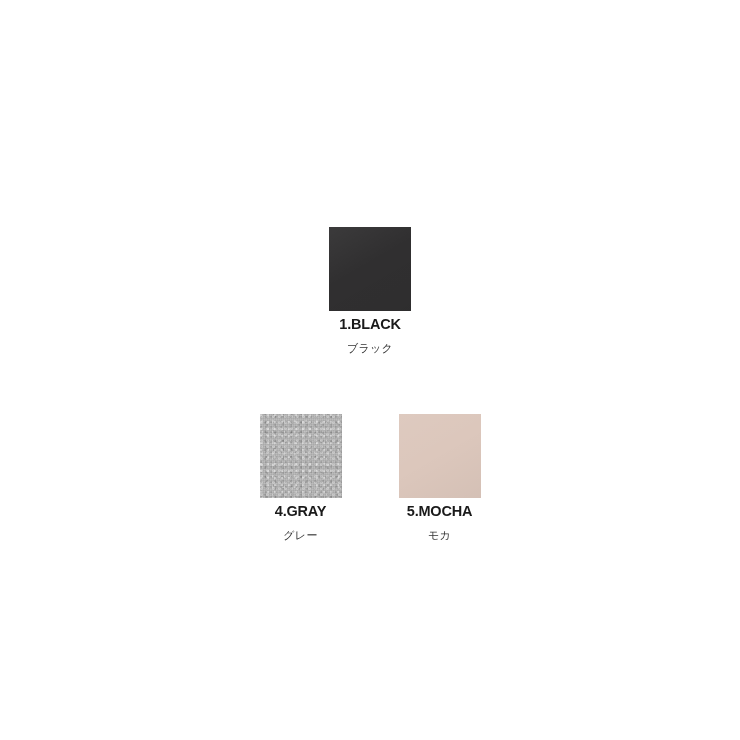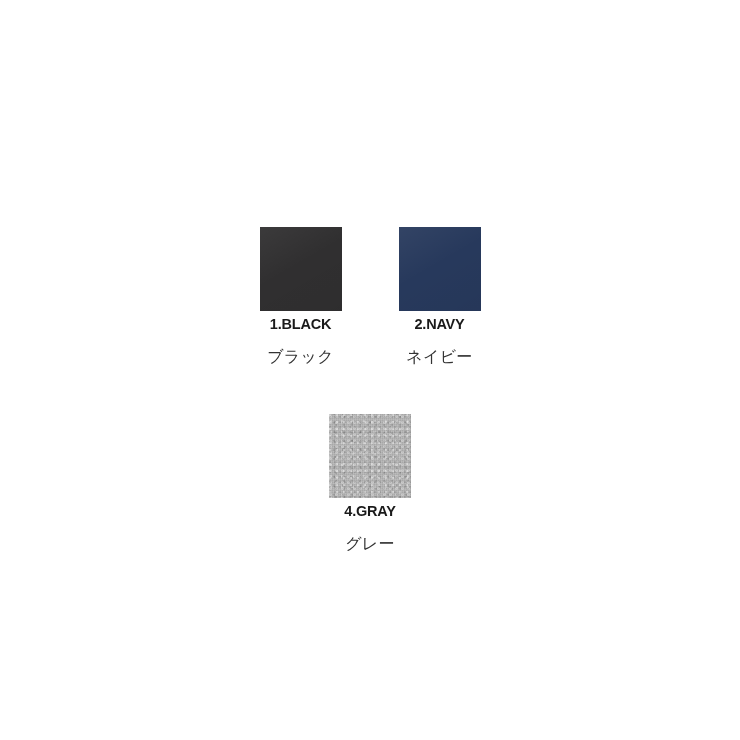--- a/index.html
+++ b/index.html
@@ -87,55 +87,55 @@
     margin-top: 5px;
     font-size: 14.5px;
     font-weight: 700;
     color: #1a1a1a;
     letter-spacing: -0.2px;
     line-height: 16px;
     white-space: nowrap;
   }
 
   .label-ja {
-    margin-top: 18px;
-    font-size: 16px;
+    margin-top: 10px;
+    font-size: 11px;
     font-weight: 400;
     color: #333333;
     letter-spacing: 0.3px;
     line-height: 13px;
     white-space: nowrap;
   }
 </style>
 </head>
 <body style="background: rgb(255, 255, 255);">
 
 <div id="color-chart">
 
   <div class="swatch-row row-1">
 
     <div class="color-item">
       <div class="chip sheen" style="background-color: rgb(48, 47, 48);"></div>
       <div class="label-en">1.BLACK</div>
       <div class="label-ja">ブラック</div>
     </div>
 
-    <div class="color-item">
-      <div class="chip sheen" style="background-color: rgb(39, 57, 92);"></div>
-      <div class="label-en">2.NAVY</div>
-      <div class="label-ja">ネイビー</div>
-    </div>
 
 
   </div>
 
   <div class="swatch-row row-2">
 
     <div class="color-item">
       <div class="chip textured" style="background-color: rgb(181, 181, 181);"></div>
       <div class="label-en">4.GRAY</div>
       <div class="label-ja">グレー</div>
     </div>
 
+    <div class="color-item">
+      <div class="chip sheen" style="background-color: rgb(220, 199, 188);"></div>
+      <div class="label-en">5.MOCHA</div>
+      <div class="label-ja">モカ</div>
+    </div>
 
   </div>
 
 </div>
 
 </body></html>

